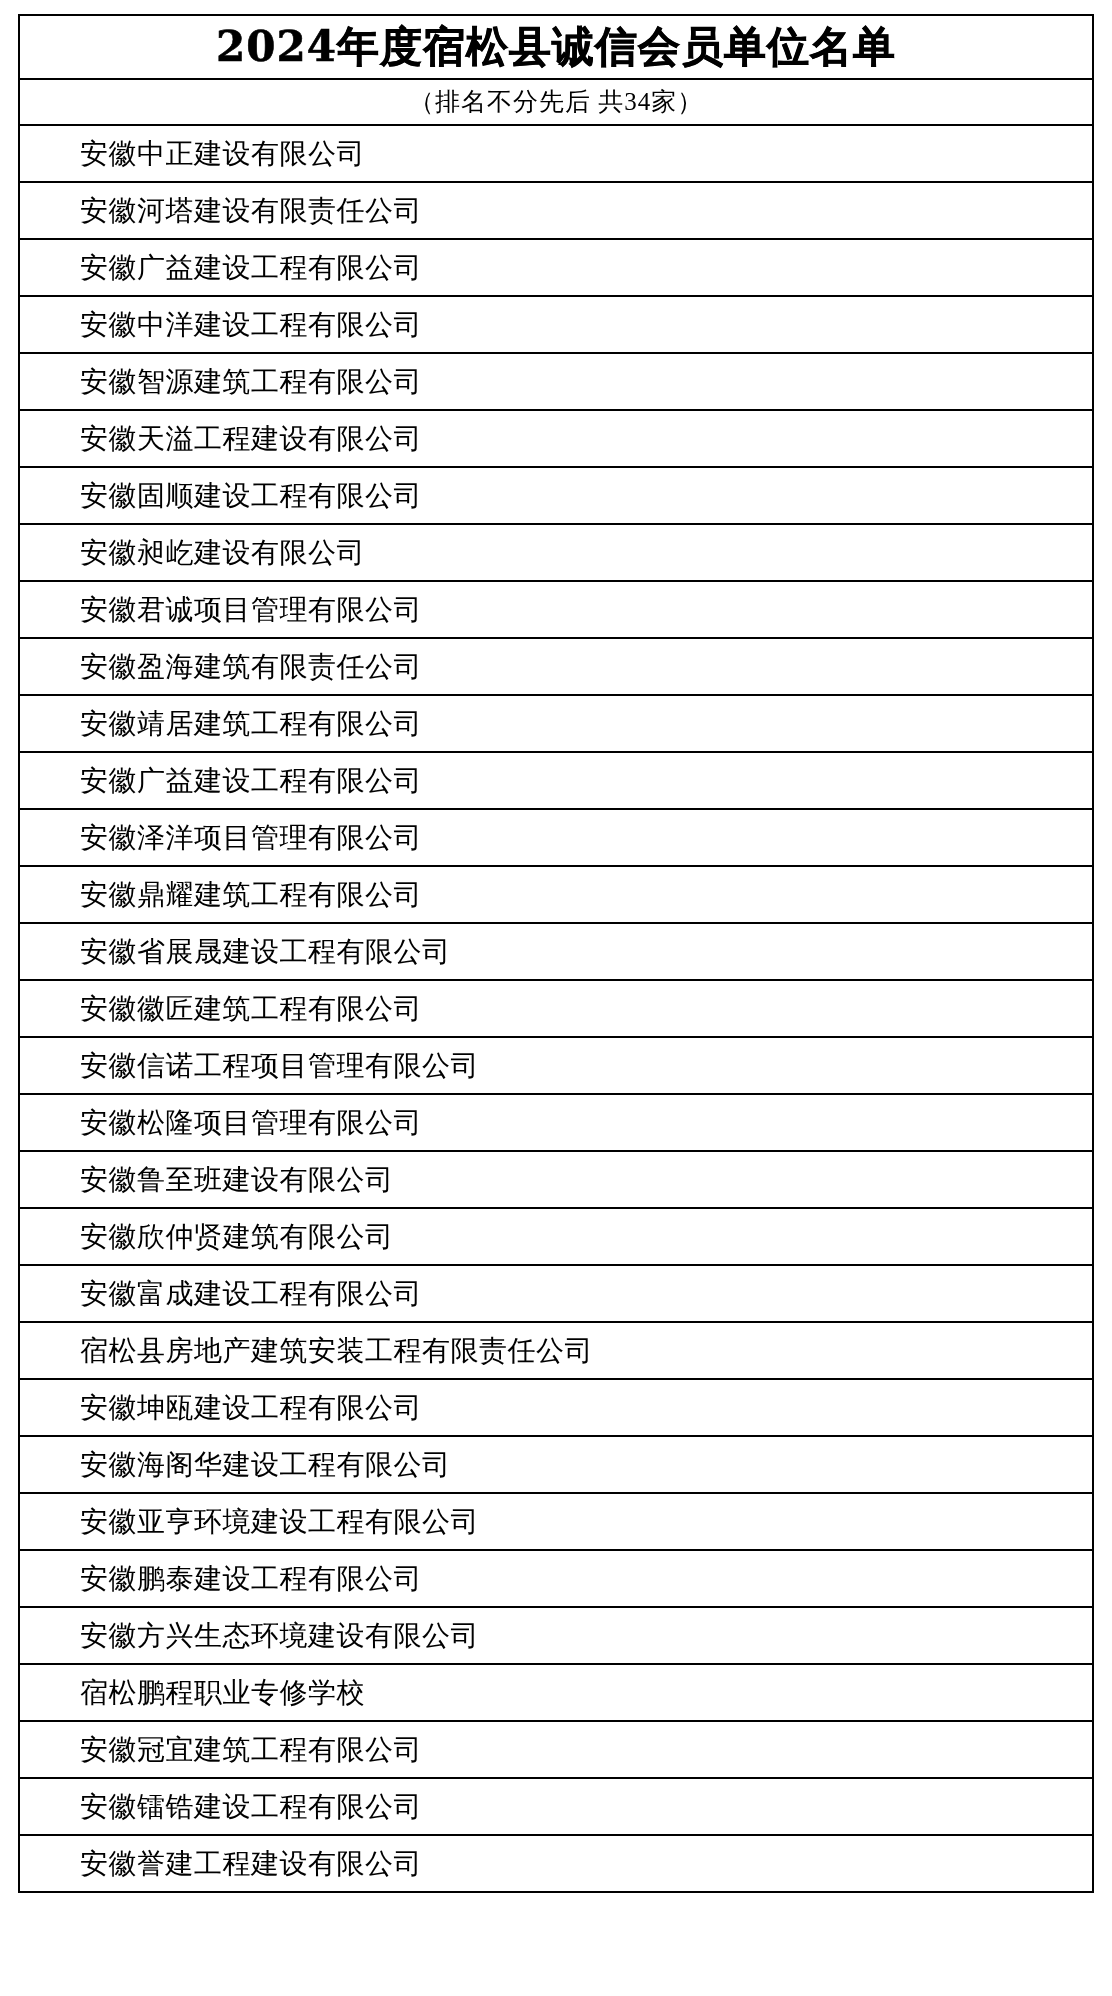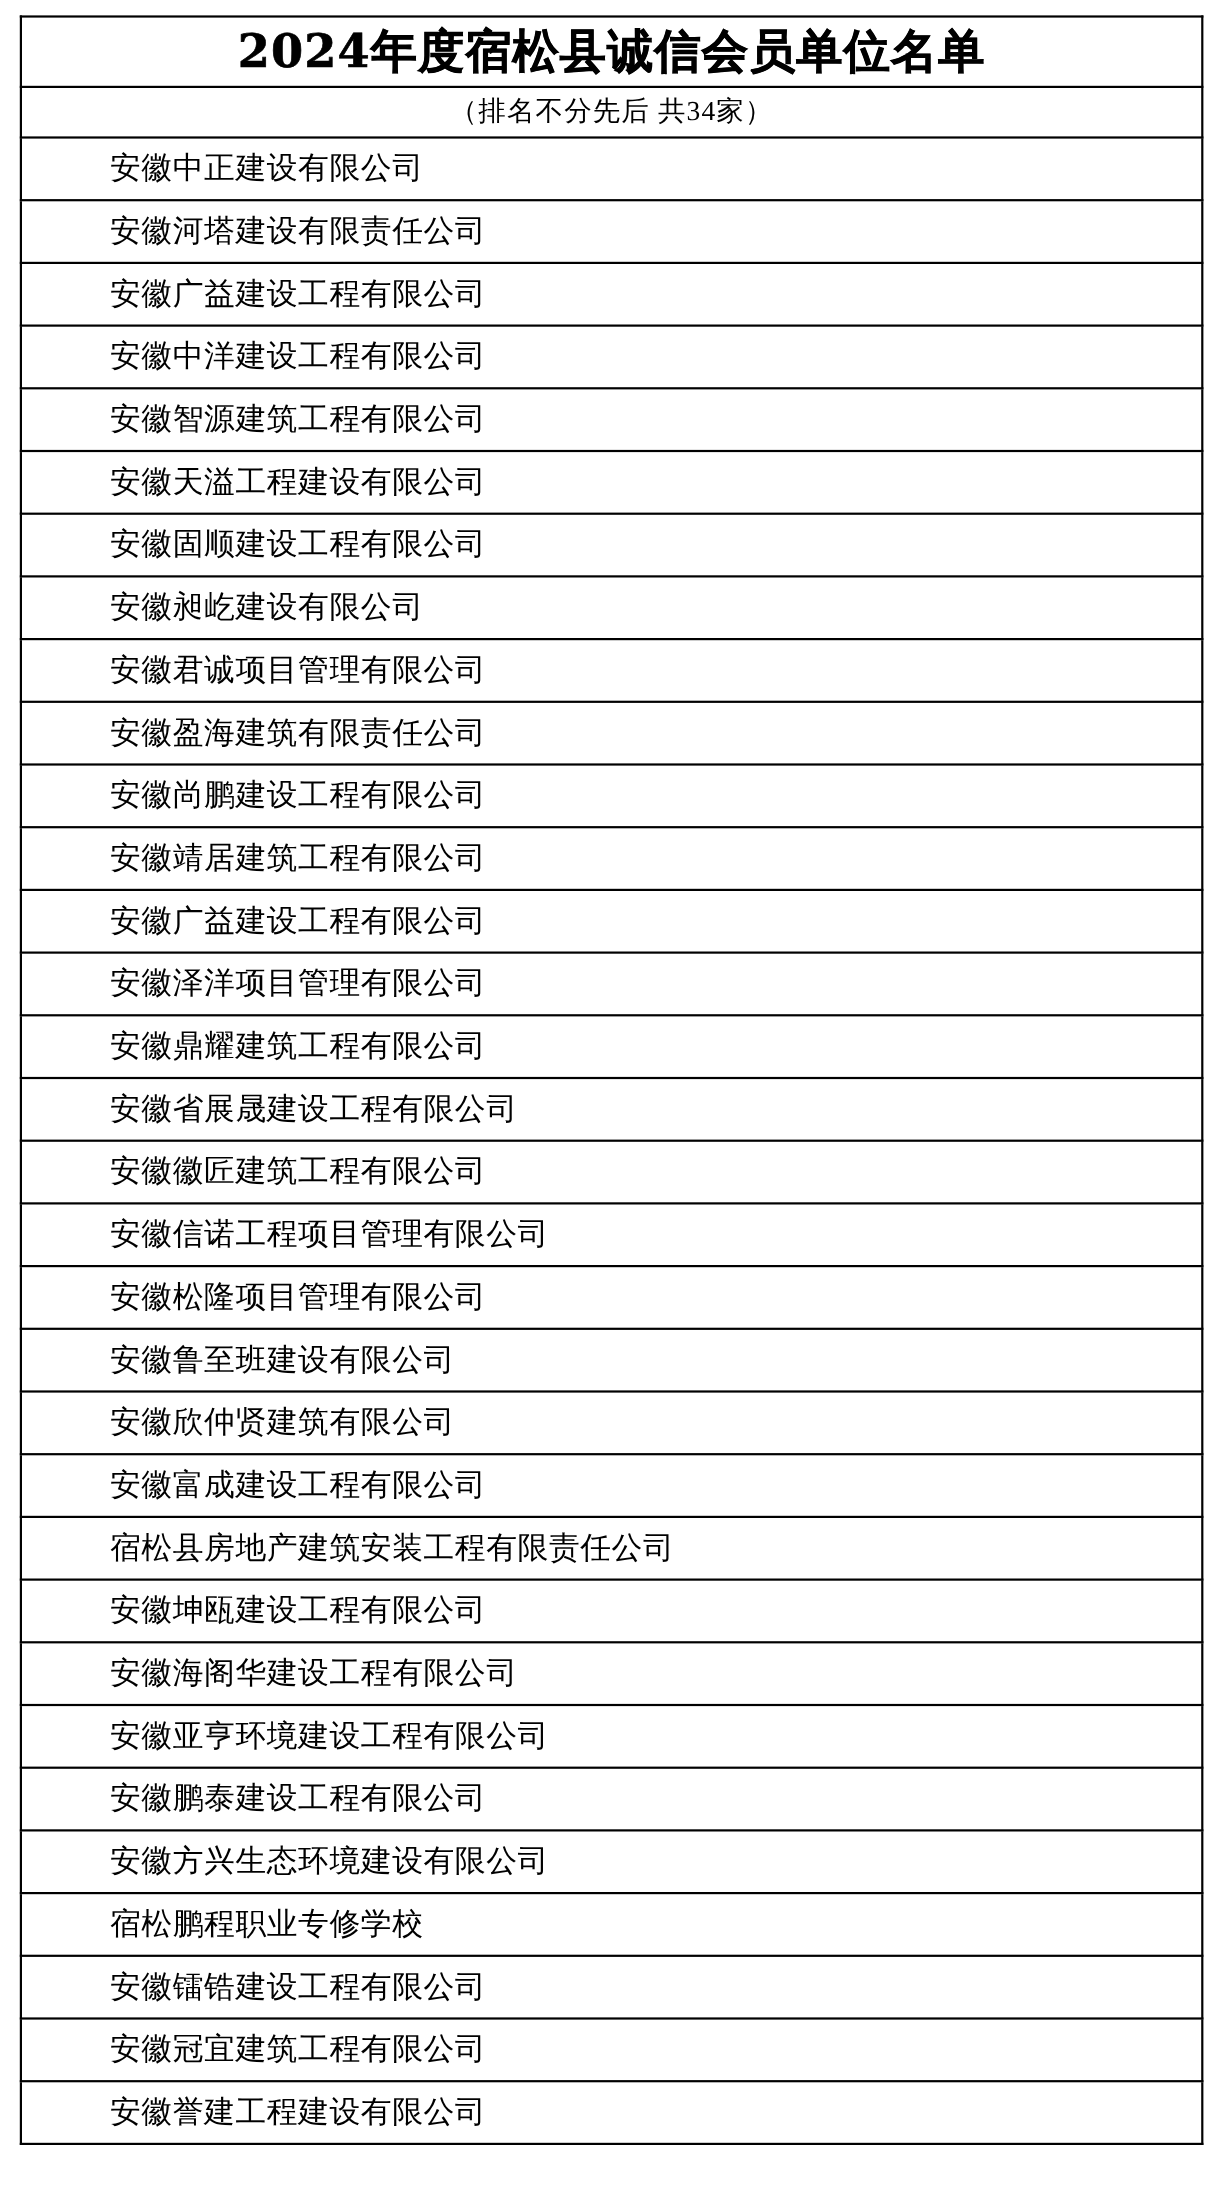--- a/index.html
+++ b/index.html
@@ -53,21 +53,21 @@
     letter-spacing: 1px;
   }
   .name-cell {
     height: 55px;
     text-align: left;
   }
   .name-text {
     font-family: "Liberation Serif", "DejaVu Serif", serif;
     font-size: 28px;
     line-height: 52px;
-    padding-left: 80px;
+    padding-left: 60px;
     letter-spacing: 0.5px;
     display: block;
     white-space: nowrap;
   }
 </style>
 </head>
 <body>
 
 <div class="page">
   <table class="doc-table">
@@ -127,25 +127,20 @@
             <span class="name-text">安徽君诚项目管理有限公司</span>
           </td>
         </tr>
       <tr>
           <td class="name-cell">
             <span class="name-text">安徽盈海建筑有限责任公司</span>
           </td>
         </tr>
       <tr>
           <td class="name-cell">
-            <span class="name-text">安徽尚鹏建设工程有限公司</span>
-          </td>
-        </tr>
-      <tr>
-          <td class="name-cell">
             <span class="name-text">安徽靖居建筑工程有限公司</span>
           </td>
         </tr>
       <tr>
           <td class="name-cell">
             <span class="name-text">安徽广益建设工程有限公司</span>
           </td>
         </tr>
       <tr>
           <td class="name-cell">
@@ -222,26 +217,26 @@
             <span class="name-text">安徽方兴生态环境建设有限公司</span>
           </td>
         </tr>
       <tr>
           <td class="name-cell">
             <span class="name-text">宿松鹏程职业专修学校</span>
           </td>
         </tr>
       <tr>
           <td class="name-cell">
+            <span class="name-text">安徽冠宜建筑工程有限公司</span>
+          </td>
+        </tr>
+      <tr>
+          <td class="name-cell">
             <span class="name-text">安徽镭锆建设工程有限公司</span>
-          </td>
-        </tr>
-      <tr>
-          <td class="name-cell">
-            <span class="name-text">安徽冠宜建筑工程有限公司</span>
           </td>
         </tr>
       <tr>
           <td class="name-cell">
             <span class="name-text">安徽誉建工程建设有限公司</span>
           </td>
         </tr>
 
     </tbody>
   </table>

